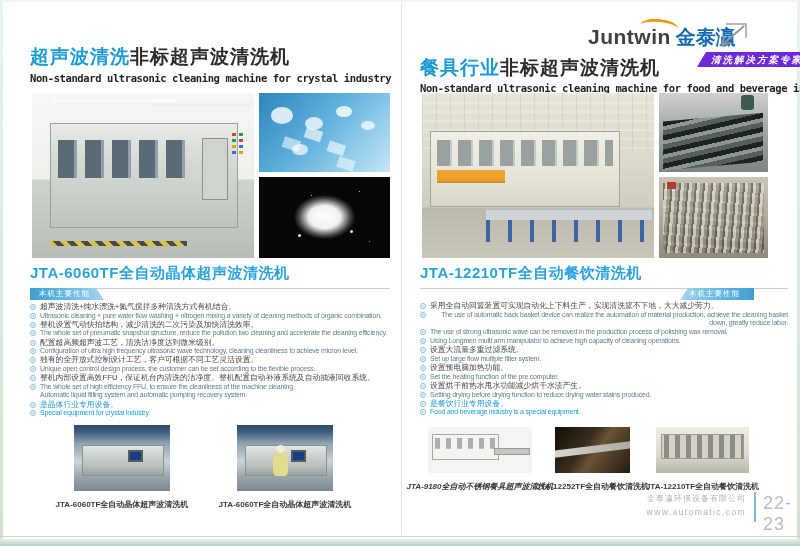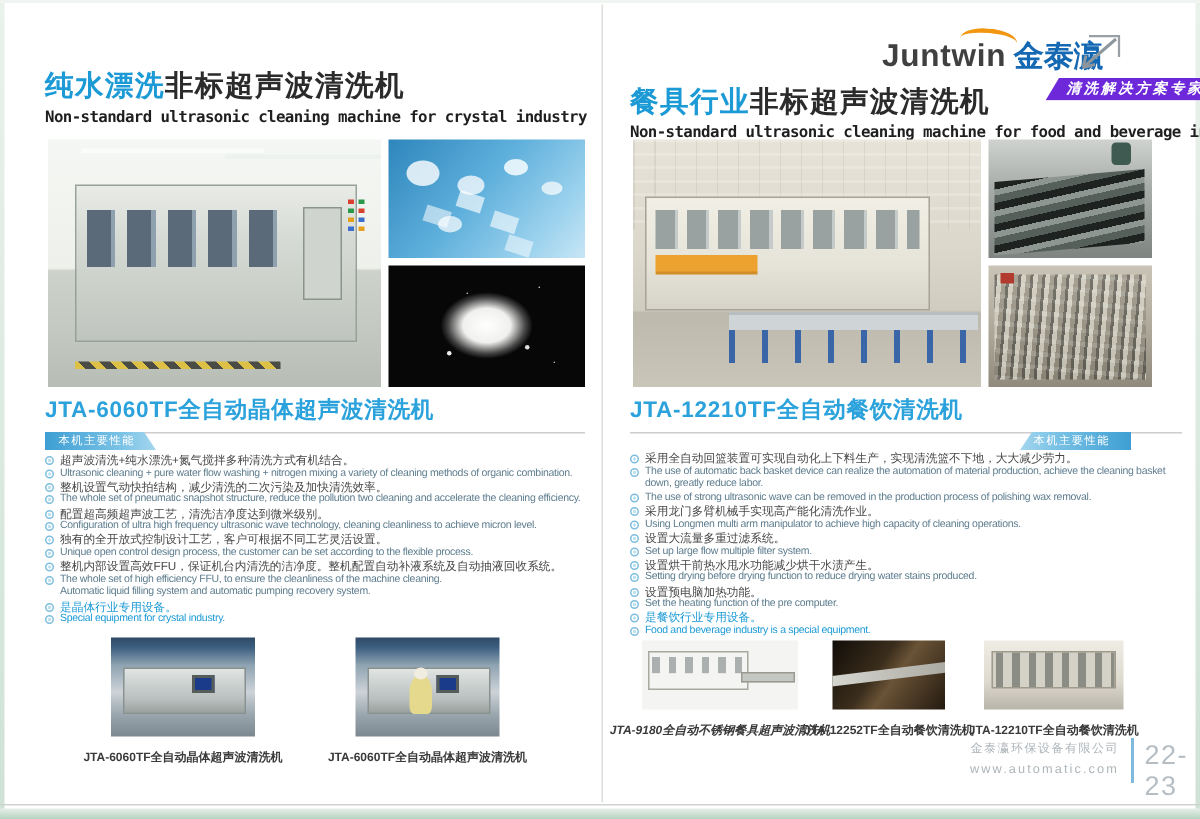--- a/index.html
+++ b/index.html
@@ -34,21 +34,21 @@
   
   .tabrow{position:absolute;height:12px;}
   .tabrow .rule{position:absolute;left:0;right:0;top:0;height:1px;background:#cdcdcd;}
   .tab{position:absolute;top:0;height:12px;line-height:12px;padding:0 14px 0 9px;
         color:#fff;font-size:7.5px;font-weight:400;letter-spacing:1px;white-space:nowrap;
         background:linear-gradient(90deg,#3e9fd3 0%,#7cc3e6 70%,#a5d6ee 100%);}
   .tab-l{left:0;clip-path:polygon(0 0,calc(100% - 8px) 0,100% 100%,0 100%);}
   .tab-r{right:34px;clip-path:polygon(8px 0,100% 0,100% 100%,0 100%);
         background:linear-gradient(90deg,#a5d6ee 0%,#7cc3e6 30%,#3e9fd3 100%);}
   
-  .features{position:absolute;}
+  .features{position:absolute;text-align:right;}
   .feat{margin-bottom:1px;}
   .frow{display:flex;align-items:flex-start;line-height:8.2px;margin-bottom:0.4px;}
   .bullet-icon{flex:0 0 auto;width:4px;height:4px;border-radius:50%;border:1px solid #7fbede;
         margin:1px 4px 0 0;background:radial-gradient(circle,#bfe2f2 35%,transparent 40%);}
   .cn{font-size:7.8px;color:#474747;}
   .en{font-size:7px;color:#5e7d8e;letter-spacing:-0.2px;}
   .accent-row .cn,.accent-row .en{color:#1c9ad6;}
   .frow.opt{margin-left:10px;}
   
   .photos{position:absolute;display:flex;gap:5px;}
@@ -157,21 +157,21 @@
 
 <div class="page">
 
   <div class="edge-left"></div>
   <div class="edge-right"></div>
   <div class="edge-top"></div>
   <div class="bottom-rule"></div>
   <div class="bottom-strip"></div>
   <div class="gutter"></div>
 
-  <h1 class="title" style="left:30px;top:44px;"><span class="accent">纯水漂洗</span><span>非标超声波清洗机</span></h1>
+  <h1 class="title" style="left:30px;top:44px;"><span class="accent">超声波清洗</span><span>非标超声波清洗机</span></h1>
   <div class="subtitle" style="left:30px;top:72px;">Non-standard ultrasonic cleaning machine for crystal industry</div>
 
   <div class="photos" style="left:32px;top:93px;">
     <div class="ph ph-crystalroom">
       <div class="crys-machine"></div>
       <div class="crys-dots"></div>
       <div class="hazard"></div>
     </div>
     <div class="side">
       <div class="ph ph-blanks"></div>
@@ -326,61 +326,57 @@
         <div class="frow">
           <span class="bullet-icon"></span>
           <span class="en">The use of strong ultrasonic wave can be removed in the production process of polishing wax removal.</span>
         </div>
 
       </div>
 
       <div class="feat">
         <div class="frow">
           <span class="bullet-icon"></span>
-          <span class="cn">采用龙门多臂机械手实现高产能化清洗作业。</span>
-        </div>
-        <div class="frow">
-          <span class="bullet-icon"></span>
           <span class="en">Using Longmen multi arm manipulator to achieve high capacity of cleaning operations.</span>
         </div>
 
       </div>
 
       <div class="feat">
         <div class="frow">
           <span class="bullet-icon"></span>
           <span class="cn">设置大流量多重过滤系统。</span>
         </div>
         <div class="frow">
           <span class="bullet-icon"></span>
           <span class="en">Set up large flow multiple filter system.</span>
         </div>
 
       </div>
 
       <div class="feat">
         <div class="frow">
           <span class="bullet-icon"></span>
+          <span class="cn">设置预电脑加热功能。</span>
+        </div>
+        <div class="frow">
+          <span class="bullet-icon"></span>
+          <span class="en">Set the heating function of the pre computer.</span>
+        </div>
+
+      </div>
+
+      <div class="feat">
+        <div class="frow">
+          <span class="bullet-icon"></span>
           <span class="cn">设置烘干前热水甩水功能减少烘干水渍产生。</span>
         </div>
         <div class="frow">
           <span class="bullet-icon"></span>
           <span class="en">Setting drying before drying function to reduce drying water stains produced.</span>
-        </div>
-
-      </div>
-
-      <div class="feat">
-        <div class="frow">
-          <span class="bullet-icon"></span>
-          <span class="cn">设置预电脑加热功能。</span>
-        </div>
-        <div class="frow">
-          <span class="bullet-icon"></span>
-          <span class="en">Set the heating function of the pre computer.</span>
         </div>
 
       </div>
 
       <div class="feat accent-row">
         <div class="frow">
           <span class="bullet-icon"></span>
           <span class="cn">是餐饮行业专用设备。</span>
         </div>
         <div class="frow">

